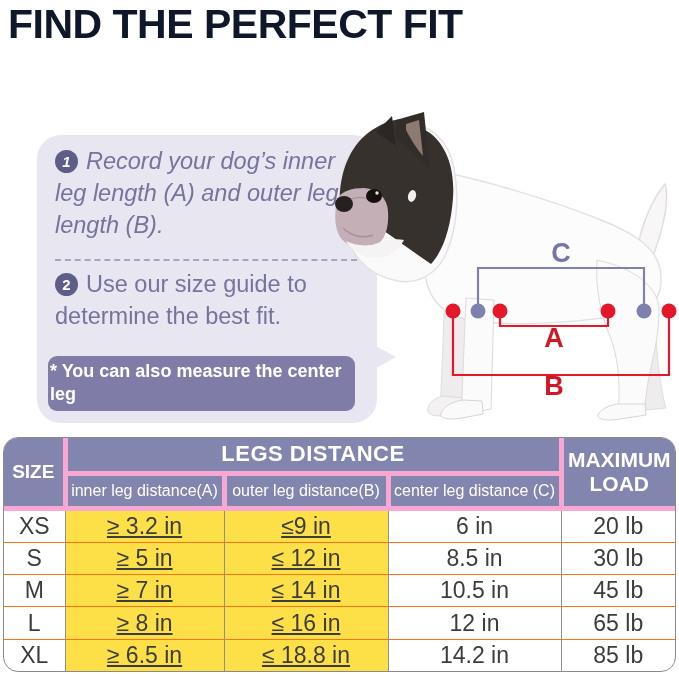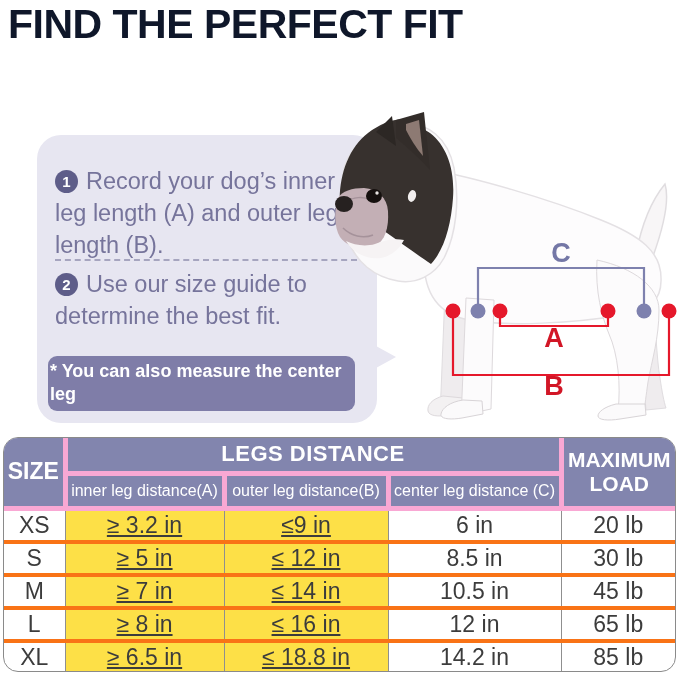--- a/index.html
+++ b/index.html
@@ -13,47 +13,47 @@
   #title-2{top:61px;}
 
   
   #panel{position:absolute;left:37px;top:135px;width:340px;height:288px;
          background:#e7e6f1;border-radius:24px;}
   #panel-tail{position:absolute;left:376px;top:346px;width:0;height:0;
          border-left:20px solid #e7e6f1;border-top:11px solid transparent;
          border-bottom:11px solid transparent;}
   .step{position:absolute;left:18px;width:316px;font-size:23.5px;line-height:32px;
         color:#76749b;}
-  #step-1{top:30px;}
+  #step-1{top:10px;font-style:italic;}
   #step-2{top:133px;}
   .badge{display:inline-block;width:23px;height:23px;border-radius:50%;
          background:#5e5d89;color:#fff;font-size:15px;font-weight:bold;
          line-height:23px;text-align:center;vertical-align:2px;margin-right:8px;}
   #dashed-divider{position:absolute;left:18px;top:124px;width:302px;height:0;
          border-top:2px dashed #a6a5bf;}
   #note-box{position:absolute;left:11px;top:221px;width:296px;min-height:40px;
          background:#7f7da8;border-radius:9px;padding:4px 9px 5px 2px;
          color:#fff;font-size:18px;font-weight:bold;line-height:23px;}
 
   
   #dog-svg{position:absolute;left:330px;top:108px;width:349px;height:334px;}
 
   
   #size-table-wrap{position:absolute;left:3px;top:437px;width:671px;height:233px;
          border:1.5px solid #8a8a8a;border-radius:15px;overflow:hidden;background:#fff;}
   table{border-collapse:collapse;width:100%;height:100%;table-layout:fixed;}
   th{background:#8285ae;color:#fff;font-weight:bold;border:5px solid #f9a8d4;}
   th.no-outer-t{border-top:none;} th.no-outer-l{border-left:none;}
   th.no-outer-r{border-right:none;}
-  #th-size{font-size:23px;}
+  #th-size{font-size:19px;}
   #th-legs{font-size:22px;letter-spacing:0.5px;}
   .sub-th{font-size:16px;font-weight:normal;}
   #th-load{font-size:21px;line-height:24px;}
   td{font-size:23px;color:#3c3c3c;text-align:center;
-     border-top:4px solid #f97316;border-left:1px solid #8f8f8f;}
+     border-top:1px solid #f97316;border-left:1px solid #8f8f8f;}
   td:first-child{border-left:none;}
   td.hl{background:#fde047;text-decoration:underline;}
 </style>
 </head>
 <body>
 
 <div id="page">
 
   <div class="title-line" id="title-1">FIND THE PERFECT FIT</div>
 

